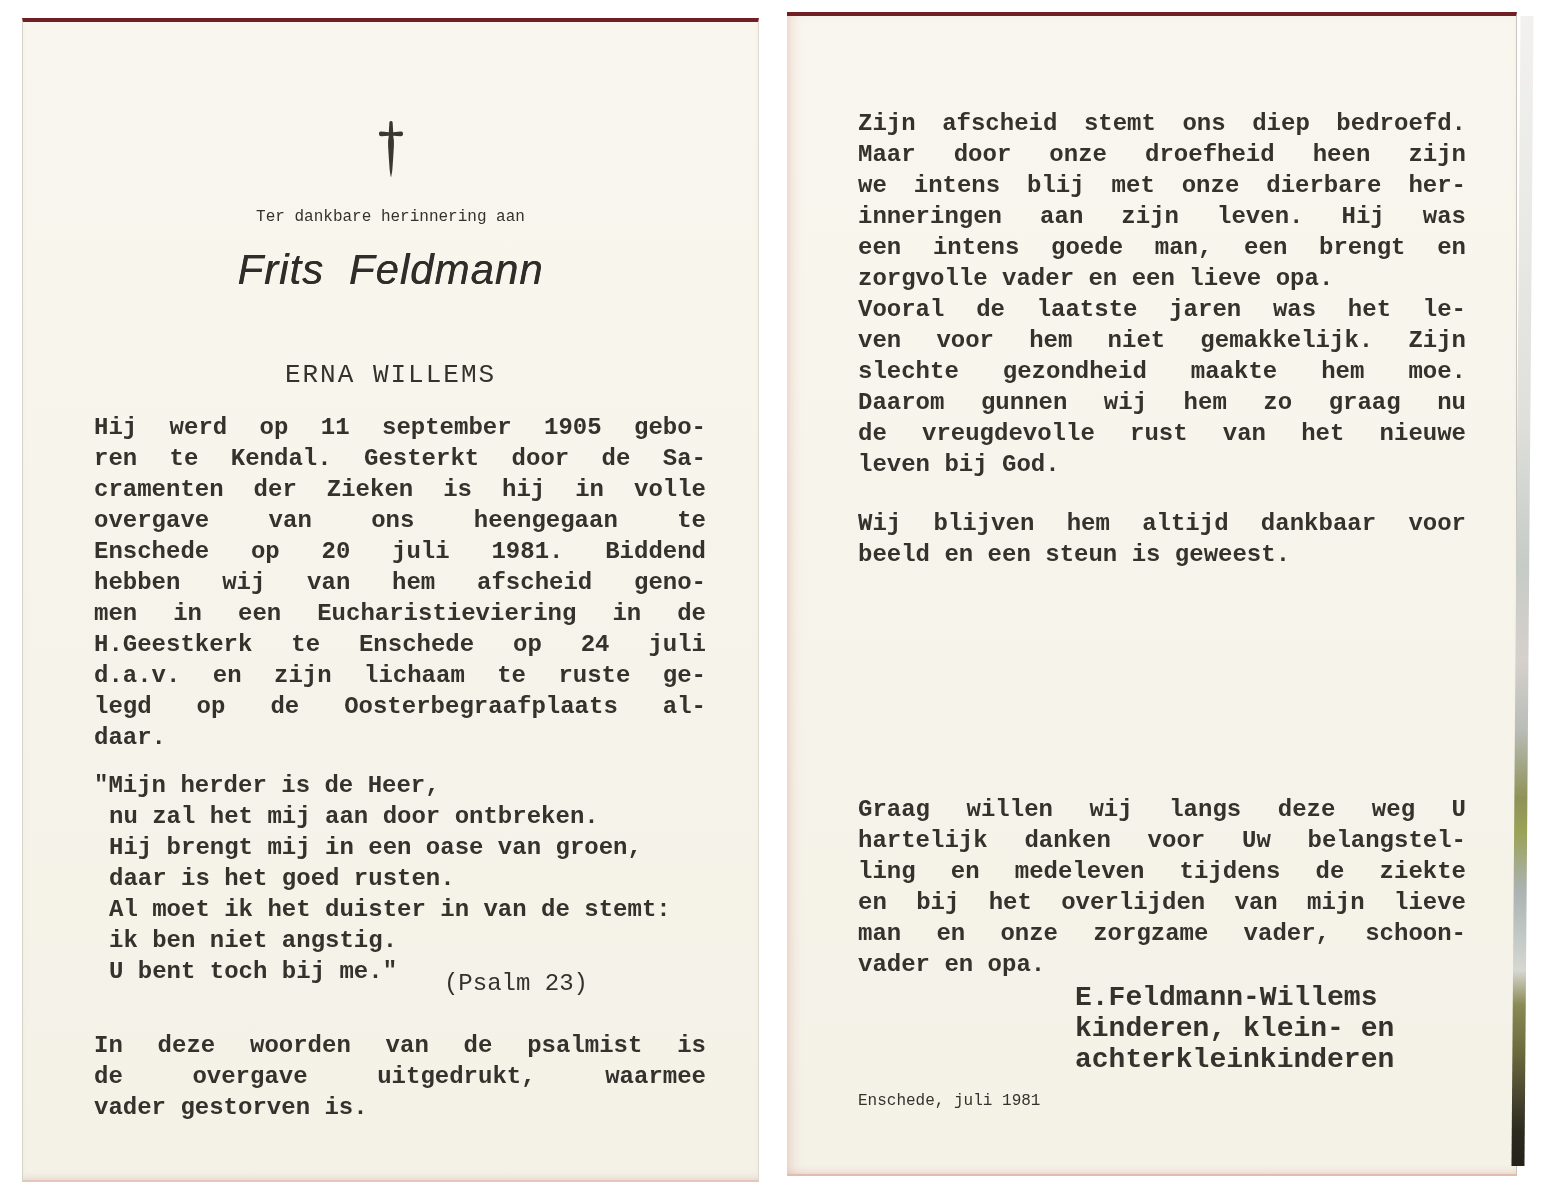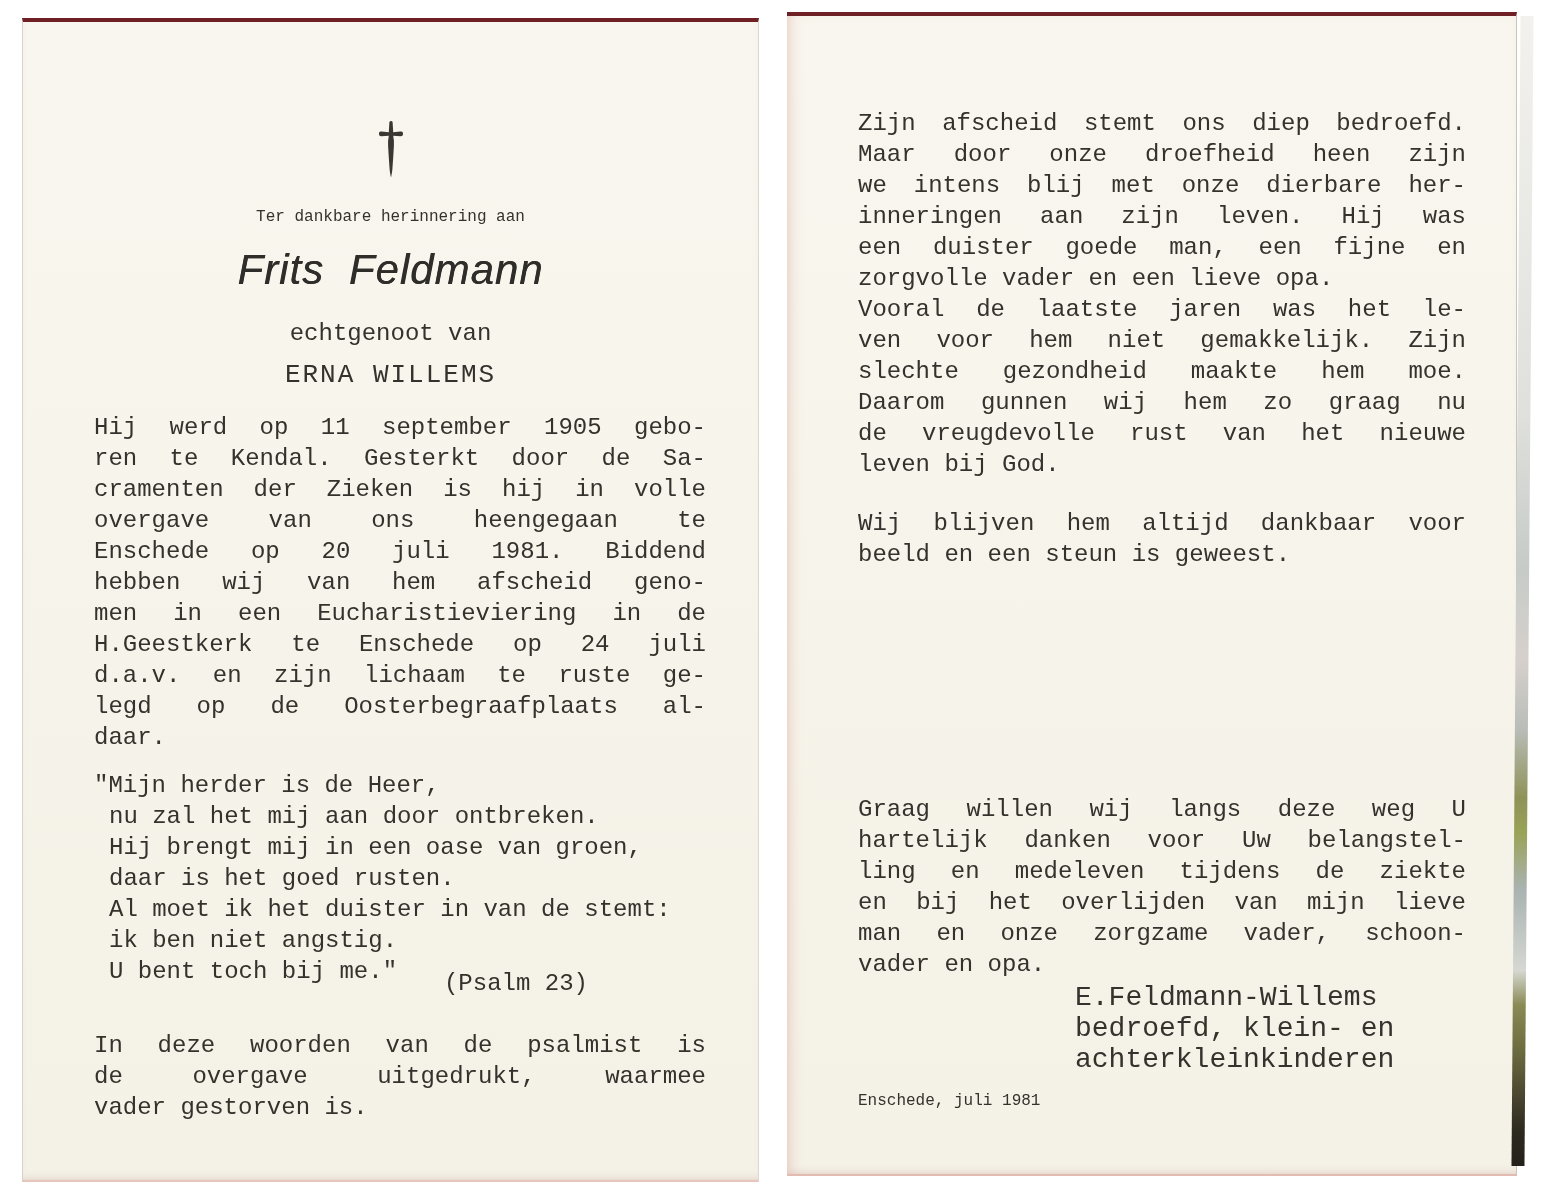--- a/index.html
+++ b/index.html
@@ -43,21 +43,21 @@
       #f2f1ed 0%, #e9e9e5 18%, #dfe0dc 35%,
       #c6cbc7 48%, #d6d0cc 56%, #b9bdb8 62%,
       #8f9257 68%, #9aa257 71%, #aab3b2 76%,
       #c2c8c4 80%, #d6d8d2 83%, #8a8a55 86%,
       #6b6b3f 90%, #4a4530 94%, #2c2a1f 97%, #23211a 100%);
   }
 
   
   .block { position: absolute; left: 71px; width: 612px; font-size: 24px; line-height: 31px; }
   .card-right .block { width: 608px; }
-  .tline { white-space: pre-wrap; }
+  .tline { white-space: pre-wrap; font-weight: bold; }
   .just .tline { text-align: justify; text-align-last: justify; }
   .just .tline:last-child { text-align: left; text-align-last: left; }
   .psalm .tline { padding-left: 15px; }
   .psalm .tline:first-child { padding-left: 0; }
 
   .center { text-align: center; }
   .intro-line   { position: absolute; left: 40px; width: 655px; top: 186px; font-size: 16px; }
   .deceased     { position: absolute; left: 40px; width: 655px; top: 224px;
                   font-family: "Liberation Sans", sans-serif; font-size: 42px;
                   letter-spacing: 1px; word-spacing: 12px; color: #2f2d2a;
@@ -98,21 +98,20 @@
           L3.5,16.2 C1.9,16.3 1.1,15.6 1,13.7 C0.9,11.9 1.9,11.3 3.6,11.6
           L10.8,12.2 Z"></path>
         <ellipse cx="13" cy="22" rx="2.8" ry="6" fill="#3a3733"></ellipse>
       </svg>
     </div>
 
     <div class="intro-line center">Ter dankbare herinnering aan</div>
 
     <div class="deceased center">Frits Feldmann</div>
 
-    <div class="relation-line center">echtgenoot van</div>
 
     <div class="spouse-name center">ERNA WILLEMS</div>
 
     <div class="block just bio">
         <div class="tline">Hij werd op 11 september 1905 gebo-</div>
         <div class="tline">ren te Kendal. Gesterkt door de Sa-</div>
         <div class="tline">cramenten der Zieken is hij in volle</div>
         <div class="tline">overgave van ons heengegaan te</div>
         <div class="tline">Enschede op 20 juli 1981. Biddend</div>
         <div class="tline">hebben wij van hem afscheid geno-</div>
@@ -142,21 +141,21 @@
       </div>
   </div>
 
   <div class="card card-right">
 
     <div class="block just memoriam-a">
         <div class="tline">Zijn afscheid stemt ons diep bedroefd.</div>
         <div class="tline">Maar door onze droefheid heen zijn</div>
         <div class="tline">we intens blij met onze dierbare her-</div>
         <div class="tline">inneringen aan zijn leven. Hij was</div>
-        <div class="tline">een duister goede man, een fijne en</div>
+        <div class="tline">een intens goede man, een brengt en</div>
         <div class="tline">zorgvolle vader en een lieve opa.</div>
       </div>
 
     <div class="block just memoriam-b">
         <div class="tline">Vooral de laatste jaren was het le-</div>
         <div class="tline">ven voor hem niet gemakkelijk. Zijn</div>
         <div class="tline">slechte gezondheid maakte hem moe.</div>
         <div class="tline">Daarom gunnen wij hem zo graag nu</div>
         <div class="tline">de vreugdevolle rust van het nieuwe</div>
         <div class="tline">leven bij God.</div>
@@ -171,21 +170,21 @@
         <div class="tline">Graag willen wij langs deze weg U</div>
         <div class="tline">hartelijk danken voor Uw belangstel-</div>
         <div class="tline">ling en medeleven tijdens de ziekte</div>
         <div class="tline">en bij het overlijden van mijn lieve</div>
         <div class="tline">man en onze zorgzame vader, schoon-</div>
         <div class="tline">vader en opa.</div>
       </div>
 
     <div class="signature">
         <div class="tline">E.Feldmann-Willems</div>
-        <div class="tline">bedroefd, klein- en</div>
+        <div class="tline">kinderen, klein- en</div>
         <div class="tline">achterkleinkinderen</div>
       </div>
 
     <div class="place-date">Enschede, juli 1981</div>
   </div>
 
   <div class="photo-sliver"></div>
 </div>
 
 </body></html>

